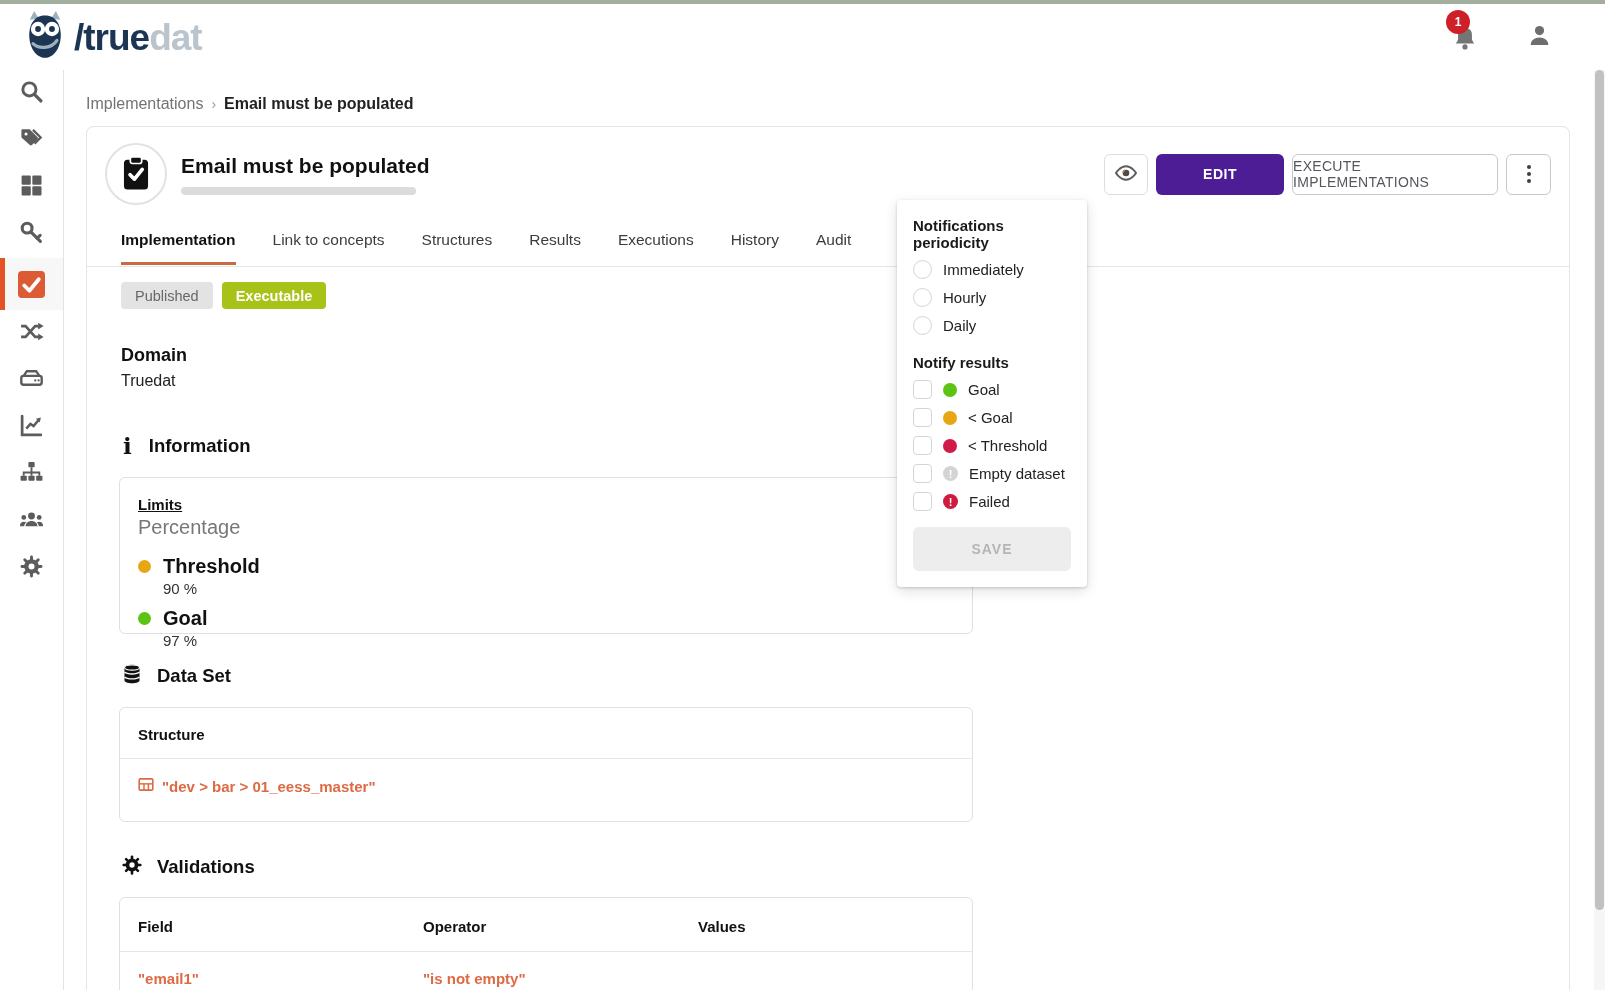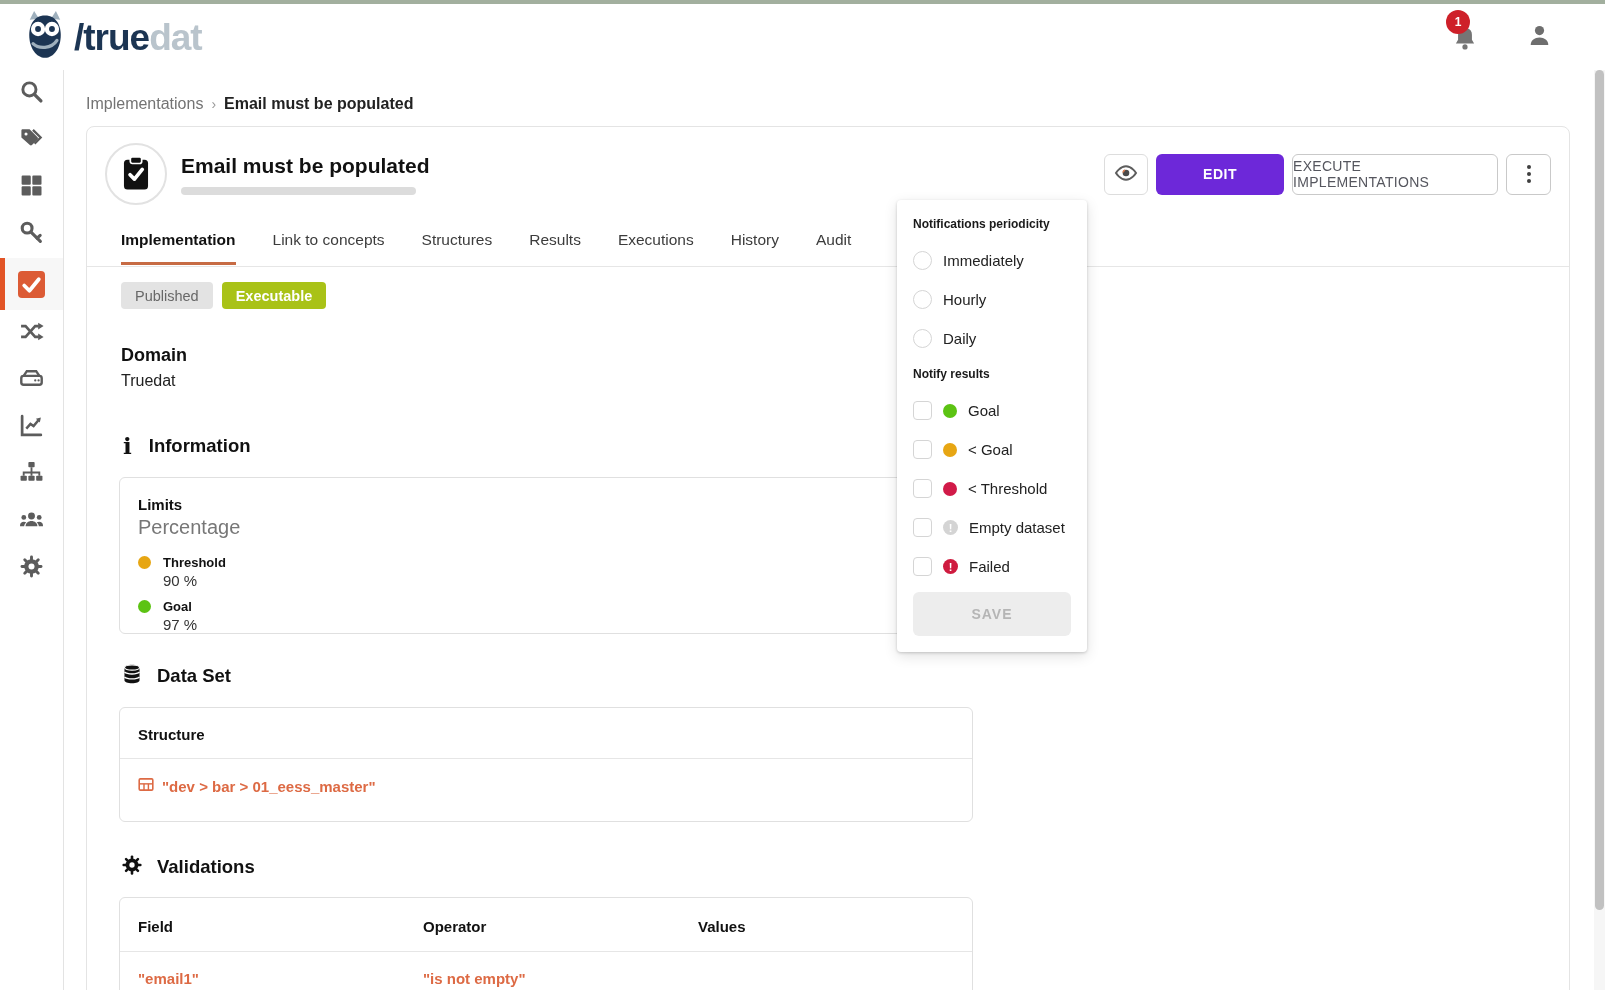--- a/index.html
+++ b/index.html
@@ -67,41 +67,41 @@
   .domain .val { font-size:16px; margin-top:6px; color:#222; }
 
   .section-head { display:flex; align-items:center; gap:17px; margin:40px 0 0 36px; }
   .section-head .s-title { font-size:18.5px; font-weight:bold; color:#111; }
   .info-i { font-family:"DejaVu Serif", serif; font-weight:bold; font-size:23px; color:#111; line-height:1; }
 
   .panel { margin:20px 0 0 32px; width:854px; border:1px solid #e0e0e0; border-radius:6px; background:#fff; }
   .panel-pad { padding:18px; }
 
   
-  .limits-title { font-size:15px; font-weight:bold; color:#111; }
+  .limits-title { font-size:15px; font-weight:bold; color:#111;text-decoration:underline; }
   .limits-sub { font-size:20px; color:#777; margin-top:3px; }
   .limit-row { display:flex; align-items:center; gap:12px; margin-top:16px; }
   .dot { width:13px; height:13px; border-radius:50%; flex:none; }
-  .limit-label { font-size:13px; font-weight:bold; color:#111; }
+  .limit-label { font-size:20px; font-weight:bold; color:#111; }
   .limit-val { font-size:15px; color:#333; margin:2px 0 0 25px; }
 
   
   .panel-title { font-size:15px; font-weight:bold; color:#111; padding:18px 18px 15px 18px; }
   .divider { border-top:1px solid #e6e6e6; }
   .struct-link { display:flex; align-items:center; gap:8px; padding:18px; font-size:15px; font-weight:bold; cursor:pointer; }
 
   .vtable-head, .vtable-row { display:grid; grid-template-columns:285px 275px 1fr; padding:0 18px; }
   .vtable-head div { font-size:15px; font-weight:bold; color:#111; padding:20px 0 16px 0; }
   .vtable-row div { font-size:15px; font-weight:bold; color:#dd6a44; padding:18px 0 20px 0; }
 
   
   .dropdown { position:absolute; left:897px; top:200px; width:190px; background:#fff; border-radius:4px;
     box-shadow:0 1px 3px rgba(0,0,0,.18), 0 4px 14px rgba(0,0,0,.12); padding:17px 16px 16px 16px; z-index:20; }
-  .dd-title { font-size:12px; font-weight:bold; color:#1a1a1a; }
-  .radio-row, .check-row { display:flex; align-items:center; gap:11px; margin-top:20px; cursor:pointer; }
+  .dd-title { font-size:15px; font-weight:bold; color:#1a1a1a; }
+  .radio-row, .check-row { display:flex; align-items:center; gap:11px; margin-top:9px; cursor:pointer; }
   .radio { width:19px; height:19px; border-radius:50%; border:1px solid #d5d5d5; background:#fff; flex:none; }
   .checkbox { width:19px; height:19px; border-radius:4px; border:1px solid #d5d5d5; background:#fff; flex:none; }
   .dd-label { font-size:15px; color:#222; }
   .dd-sub { margin-top:19px; }
   .excl { width:15px; height:15px; border-radius:50%; color:#fff; font-size:11px; font-weight:bold;
     display:flex; align-items:center; justify-content:center; flex:none; }
   .save-btn { margin-top:16px; width:100%; height:44px; border:none; border-radius:6px; background:#ededed;
     color:#b5b5b5; font-size:14px; font-weight:bold; letter-spacing:1px; font-family:"Liberation Sans",sans-serif; }
 
   
@@ -261,21 +261,21 @@
       <div class="actions">
         <div class="btn btn-eye">
           <span>
             <svg width="24" height="24" viewBox="0 0 24 24">
                 <path d="M2 12s4-6.8 10-6.8S22 12 22 12s-4 6.8-10 6.8S2 12 2 12z" fill="none" stroke="#5d5d5d" stroke-width="2"></path>
                 <circle cx="12" cy="12" r="3.3" fill="#4a4a4a"></circle>
                 <path d="M9 11.5a3.3 3.3 0 0 1 2-2.6" fill="none" stroke="#d97b4e" stroke-width="1.6"></path>
               </svg>
           </span>
         </div>
-        <div class="btn btn-edit" style="background-color: #6d28d9;">EDIT</div>
+        <div class="btn btn-edit" style="background-color: #4c1d95;">EDIT</div>
         <div class="btn btn-exec">EXECUTE IMPLEMENTATIONS</div>
         <div class="btn btn-kebab">
           <span class="kdot"></span>
             <span class="kdot"></span>
             <span class="kdot"></span>
         </div>
       </div>
     </div>
 
     <div class="tabs-wrap">

